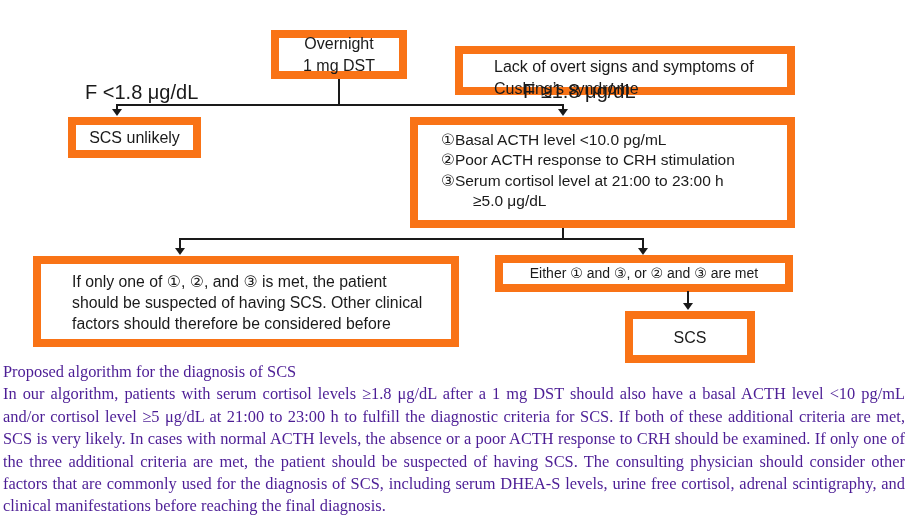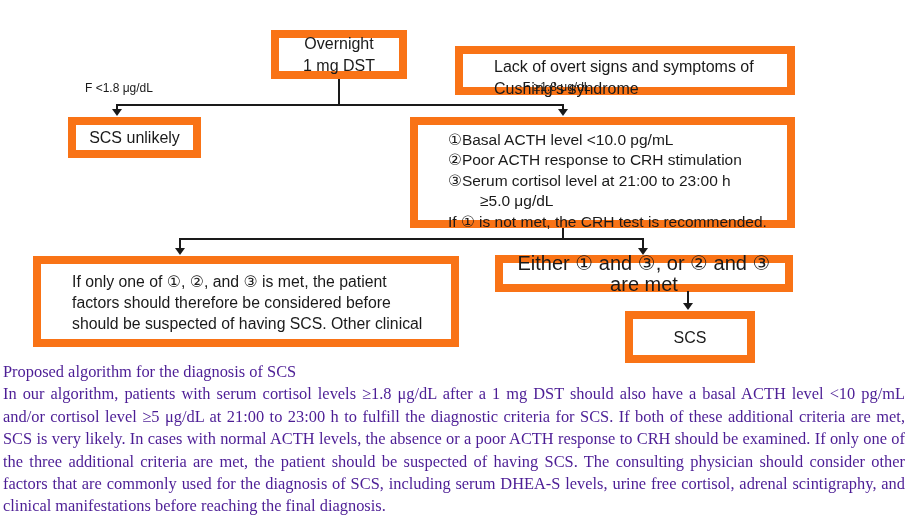--- a/index.html
+++ b/index.html
@@ -7,21 +7,21 @@
     position:relative;width:908px;height:519px;background:#ffffff;
     font-family:"Liberation Sans","DejaVu Sans",sans-serif;color:#1a1a1a;overflow:hidden;
   }
   .box{
     position:absolute;border:8px solid #f97316;background:#ffffff;
     box-sizing:border-box;font-size:16px;line-height:21px;
   }
   .center{display:flex;flex-direction:column;align-items:center;justify-content:center;text-align:center;}
   .hline,.vline{position:absolute;background:#1a1a1a;}
   .ah{position:absolute;width:0;height:0;border-left:5px solid transparent;border-right:5px solid transparent;border-top:7px solid #1a1a1a;}
-  .branch-label{position:absolute;font-size:12px;white-space:nowrap;}
+  .branch-label{position:absolute;font-size:20px;white-space:nowrap;}
   #criteria-box div{white-space:nowrap;}
   #caption{
     position:absolute;left:3px;top:361px;width:902px;
     font-family:"Liberation Serif","DejaVu Serif",serif;
     font-size:16.4px;line-height:22.4px;color:#4c1d95;
   }
   #caption-body{text-align:justify;}
 </style>
 </head>
 <body>
@@ -45,42 +45,41 @@
   <div class="hline" style="left:117px;top:104px;width:447px;height:2px;"></div>
   <div class="vline" style="left:116px;top:104px;width:2px;height:6px;"></div>
   <div class="ah" style="left:112px;top:109px;"></div>
   <div class="vline" style="left:562px;top:104px;width:2px;height:6px;"></div>
   <div class="ah" style="left:558px;top:109px;"></div>
 
   <div class="box center" id="scs-unlikely-box" style="left:68px;top:117px;width:133px;height:41px;">
     <div>SCS unlikely</div>
   </div>
 
-  <div class="box" id="criteria-box" style="left:410px;top:117px;width:385px;height:111px;padding:5px 0 0 30px;font-size:15.5px;line-height:20.4px;">
+  <div class="box" id="criteria-box" style="left:410px;top:117px;width:385px;height:111px;padding:5px 0 0 23px;font-size:15.5px;line-height:20.4px;">
     <div>①Basal ACTH level &lt;10.0 pg/mL</div>
     <div>②Poor ACTH response to CRH stimulation</div>
     <div>③Serum cortisol level at 21:00 to 23:00 h</div>
     <div style="margin-left:32px;">≥5.0 μg/dL</div>
-    <div>If ① is not met, the CRH test is recommended.</div>
   </div>
 
   <div class="vline" style="left:562px;top:228px;width:2px;height:12px;"></div>
   <div class="hline" style="left:180px;top:238px;width:464px;height:2px;"></div>
   <div class="vline" style="left:179px;top:238px;width:2px;height:11px;"></div>
   <div class="ah" style="left:175px;top:248px;"></div>
   <div class="vline" style="left:642px;top:238px;width:2px;height:11px;"></div>
   <div class="ah" style="left:638px;top:248px;"></div>
 
   <div class="box" id="suspected-box" style="left:33px;top:256px;width:426px;height:91px;padding:7px 8px 0 31px;font-size:15.8px;line-height:21px;">
     <div>If only one of ①, ②, and ③ is met, the patient</div>
+    <div>should be suspected of having SCS. Other clinical</div>
     <div>factors should therefore be considered before</div>
-    <div>should be suspected of having SCS. Other clinical</div>
   </div>
 
-  <div class="box center" id="either-box" style="left:495px;top:255px;width:298px;height:37px;font-size:20px;">
+  <div class="box center" id="either-box" style="left:495px;top:255px;width:298px;height:37px;font-size:14px;">
     <div>Either ① and ③, or ② and ③ are met</div>
   </div>
 
   <div class="vline" style="left:687px;top:291px;width:2px;height:13px;"></div>
   <div class="ah" style="left:683px;top:303px;"></div>
 
   <div class="box center" id="scs-box" style="left:625px;top:311px;width:130px;height:52px;">
     <div>SCS</div>
   </div>
 

